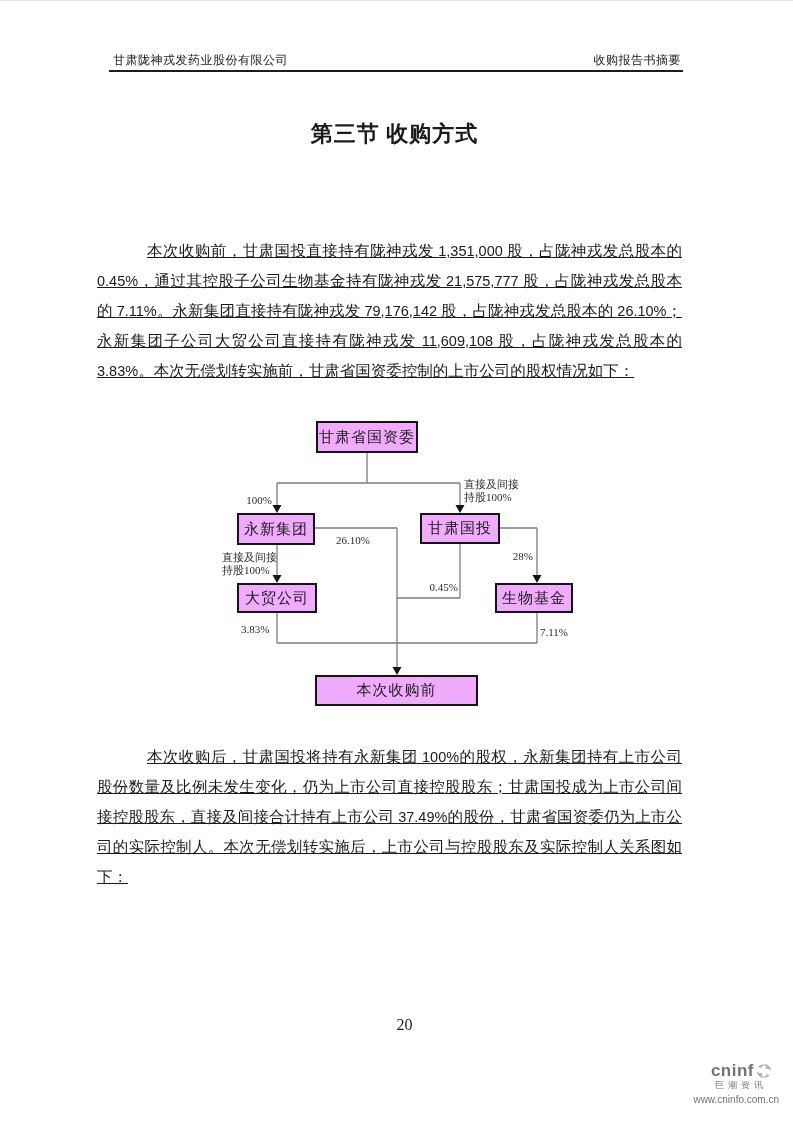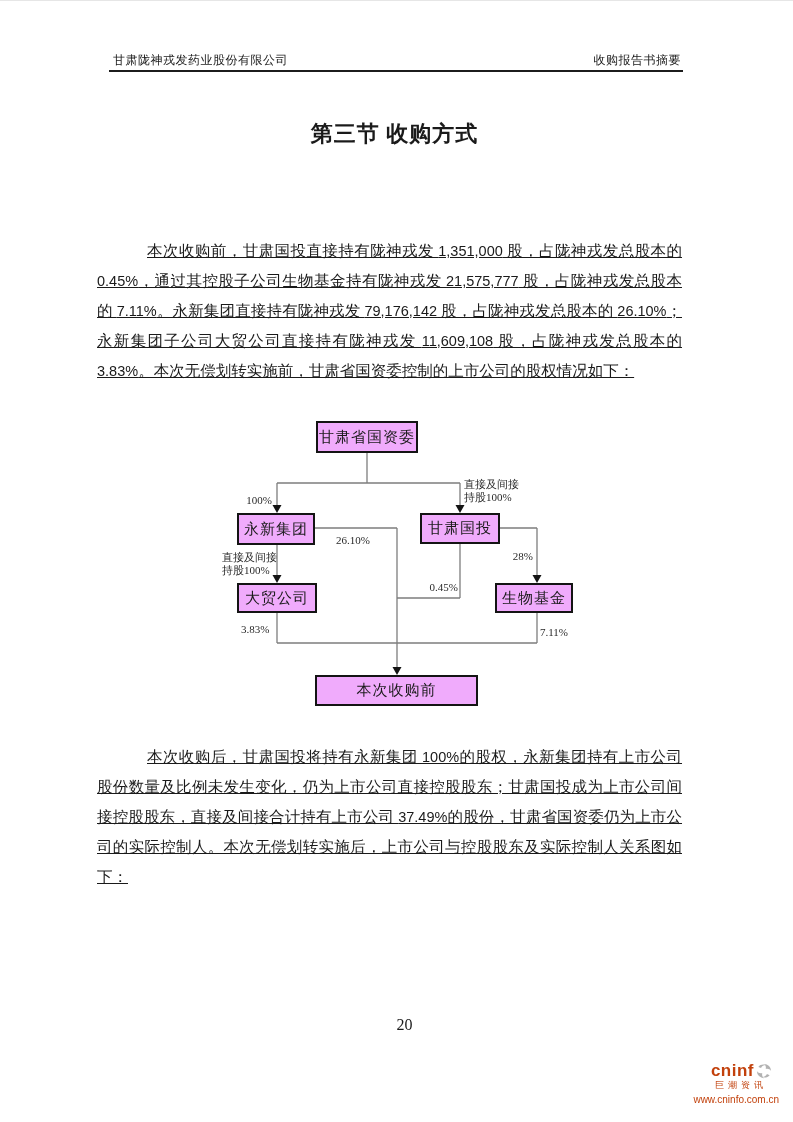--- a/index.html
+++ b/index.html
@@ -46,21 +46,21 @@
   #l-reg-guotou { left:254px; top:63px; }
   #l-2610       { left:126px; top:119px; }
   #l-yx-damao   { left:12px;  top:136px; }
   #l-045        { left:198px; top:166px; width:50px; text-align:right; }
   #l-45         { left:283px; top:135px; width:40px; text-align:right; }
   #l-383        { left:31px;  top:208px; }
   #l-711        { left:330px; top:211px; }
 
   
   .page-num { position:absolute; left:0; right:0; top:1016px; text-align:center; font-size:16px;padding-left:16px; }
-  .logo { position:absolute; right:12px; top:1062px; width:112px; color:#c2410c;
+  .logo { position:absolute; right:12px; top:1062px; width:112px; color:#737373;
           font-family:"Liberation Sans","DejaVu Sans",sans-serif; }
   .logo-row { display:flex; align-items:center; justify-content:flex-end; padding-right:8px; }
   .logo-brand { font-size:17px; font-weight:bold; letter-spacing:.5px; line-height:18px; }
   .logo-swirl { width:18px; height:18px; margin-left:1px; }
   .logo-swirl path { fill:#b2b2b2; }
   .logo-cn  { font-size:9px; letter-spacing:4px; text-align:right; padding-right:14px; margin-top:-1px; }
   .logo-url { font-size:10px; text-align:right; padding-right:2px; margin-top:2px; }
 </style>
 </head>
 <body>

